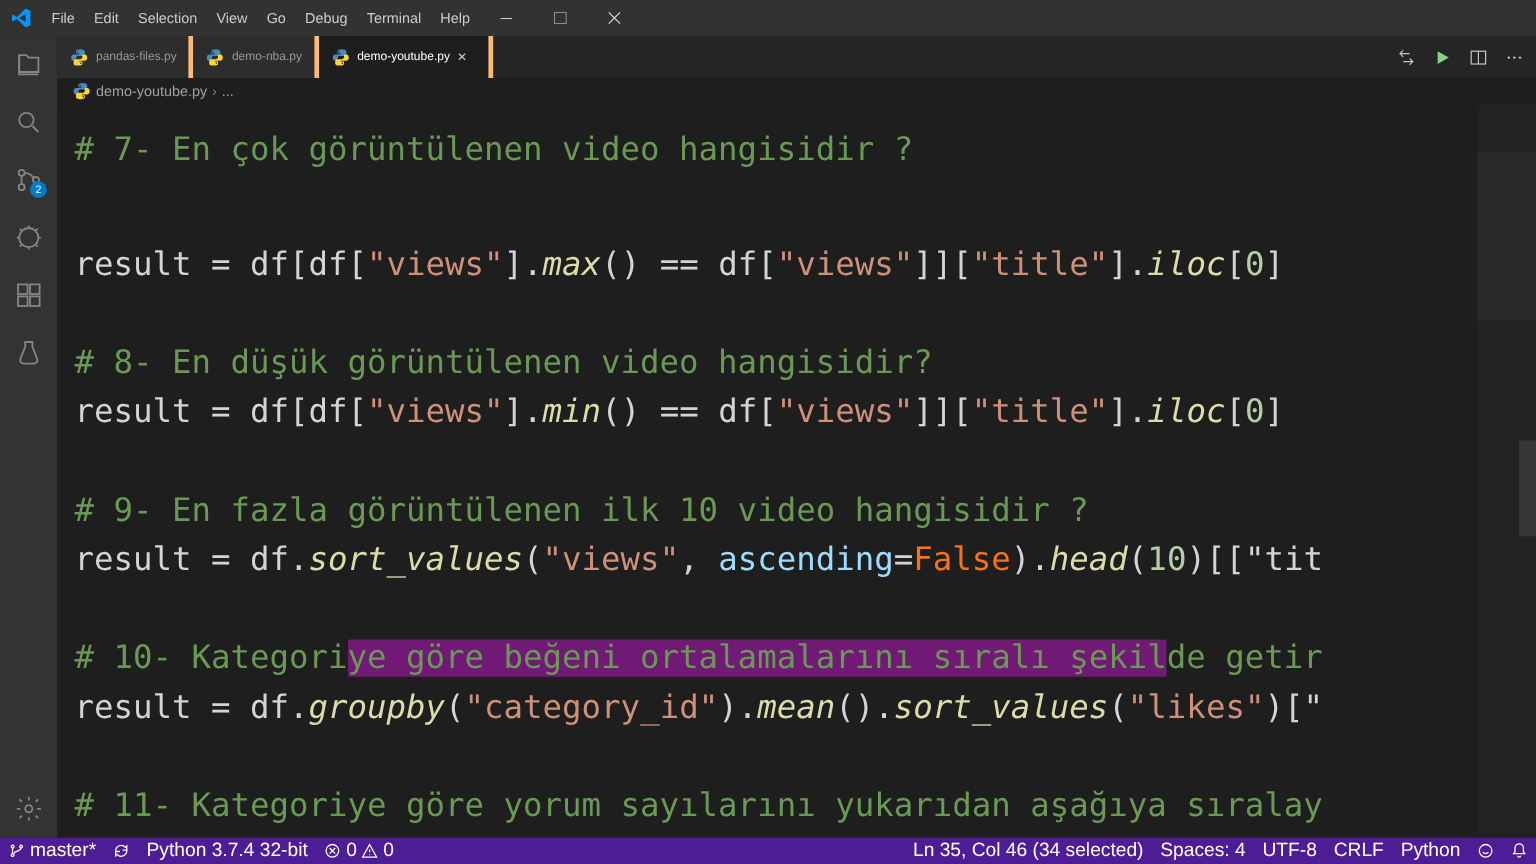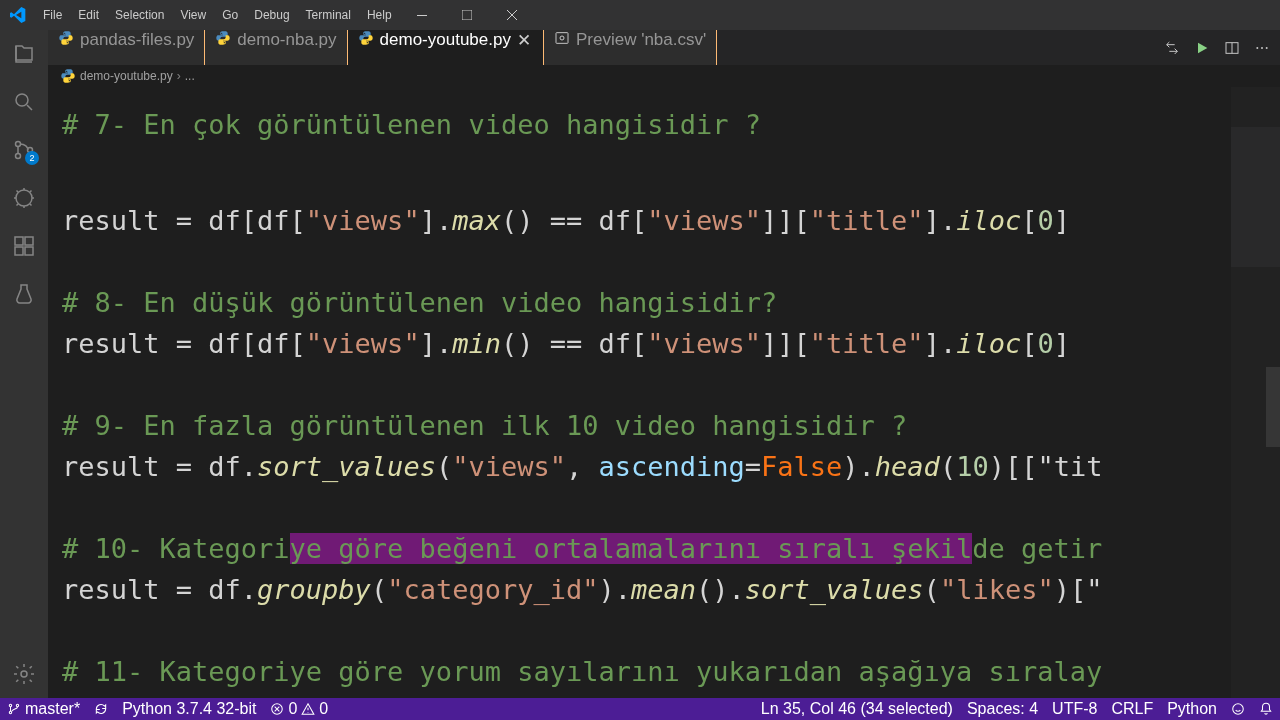--- a/index.html
+++ b/index.html
@@ -55,23 +55,23 @@
   padding: 0 3px;
 }
 
 .editor-col { flex: 1; display: flex; flex-direction: column; min-width: 0; background: #1e1e1e; }
 .tabs-bar {
   height: 35px; background: #252526;
   display: flex; align-items: center;
   flex-shrink: 0;
 }
 .tab {
-  height: 35px; display: flex; align-items: flex-start; gap: 6px;
+  height: 35px; display: flex; align-items: center; gap: 6px;
   padding: 0 10px; background: #2d2d2d; color: #969696;
-  font-size: 17px; border-right: 1px solid #fdba74;
+  font-size: 10px; border-right: 4px solid #fdba74;
 }
 .tab.active { background: #1e1e1e; color: #ffffff; }
 .tab .close { width: 16px; color: #cccccc; visibility: hidden; }
 .tab.active .close { visibility: visible; }
 .tab .python-icon { color: #4B8BBE; }
 .tab .preview-icon { color: #c5c5c5; }
 .tabs-right { margin-left: auto; display: flex; gap: 14px; padding: 0 10px; color: #c5c5c5; }
 
 .breadcrumbs {
   height: 22px; background: #1e1e1e; display: flex; align-items: center;
@@ -229,29 +229,20 @@
       <div class="tab active">
         <span class="python-icon">
           <svg class="icon16" viewBox="0 0 24 24">
               <path fill="#4B8BBE" d="M12 2C8 2 8 4 8 4v3h4v1H5s-3 0-3 4 3 4 3 4h3v-3s0-3 3-3h5s3 0 3-3V5s0-3-4-3h-3zm-2 2a1 1 0 110 2 1 1 0 010-2z"></path>
               <path fill="#FFD43B" d="M12 22c4 0 4-2 4-2v-3h-4v-1h7s3 0 3-4-3-4-3-4h-3v3s0 3-3 3H8s-3 0-3 3v2s0 3 4 3h3zm2-2a1 1 0 110-2 1 1 0 010 2z"></path>
             </svg>
         </span>
         <span>demo-youtube.py</span>
         <span class="close">✕</span>
       </div>
-      <div class="tab">
-        <span class="preview-icon">
-          <svg class="icon16" viewBox="0 0 24 24" fill="none" stroke="currentColor" stroke-width="1.5">
-              <rect x="3" y="4" width="18" height="16" rx="1"></rect>
-              <circle cx="12" cy="12" r="3"></circle>
-            </svg>
-        </span>
-        <span>Preview 'nba.csv'</span>
-      </div>
       <div class="tabs-right">
         <span>
             <svg class="icon16" viewBox="0 0 24 24" fill="none" stroke="currentColor" stroke-width="1.5">
               <path d="M8 3L4 7l4 4M4 7h12M16 21l4-4-4-4M20 17H8"></path>
             </svg>
           </span>
         <span>
             <svg class="icon16" viewBox="0 0 24 24">
               <path fill="#89d185" d="M6 4l14 8-14 8z"></path>
             </svg>

